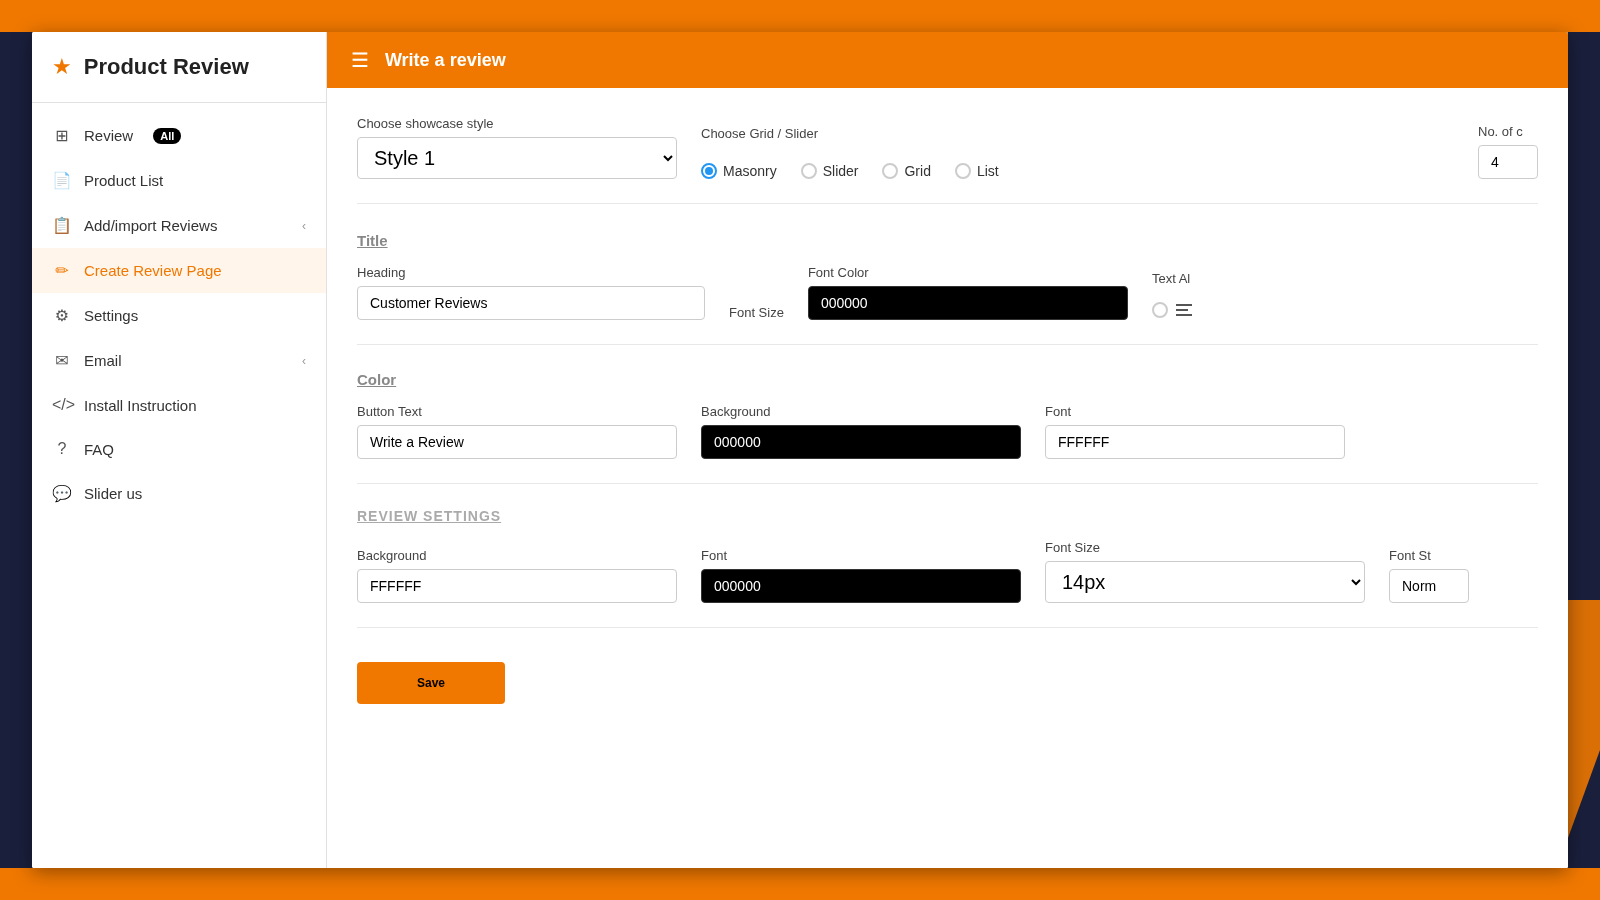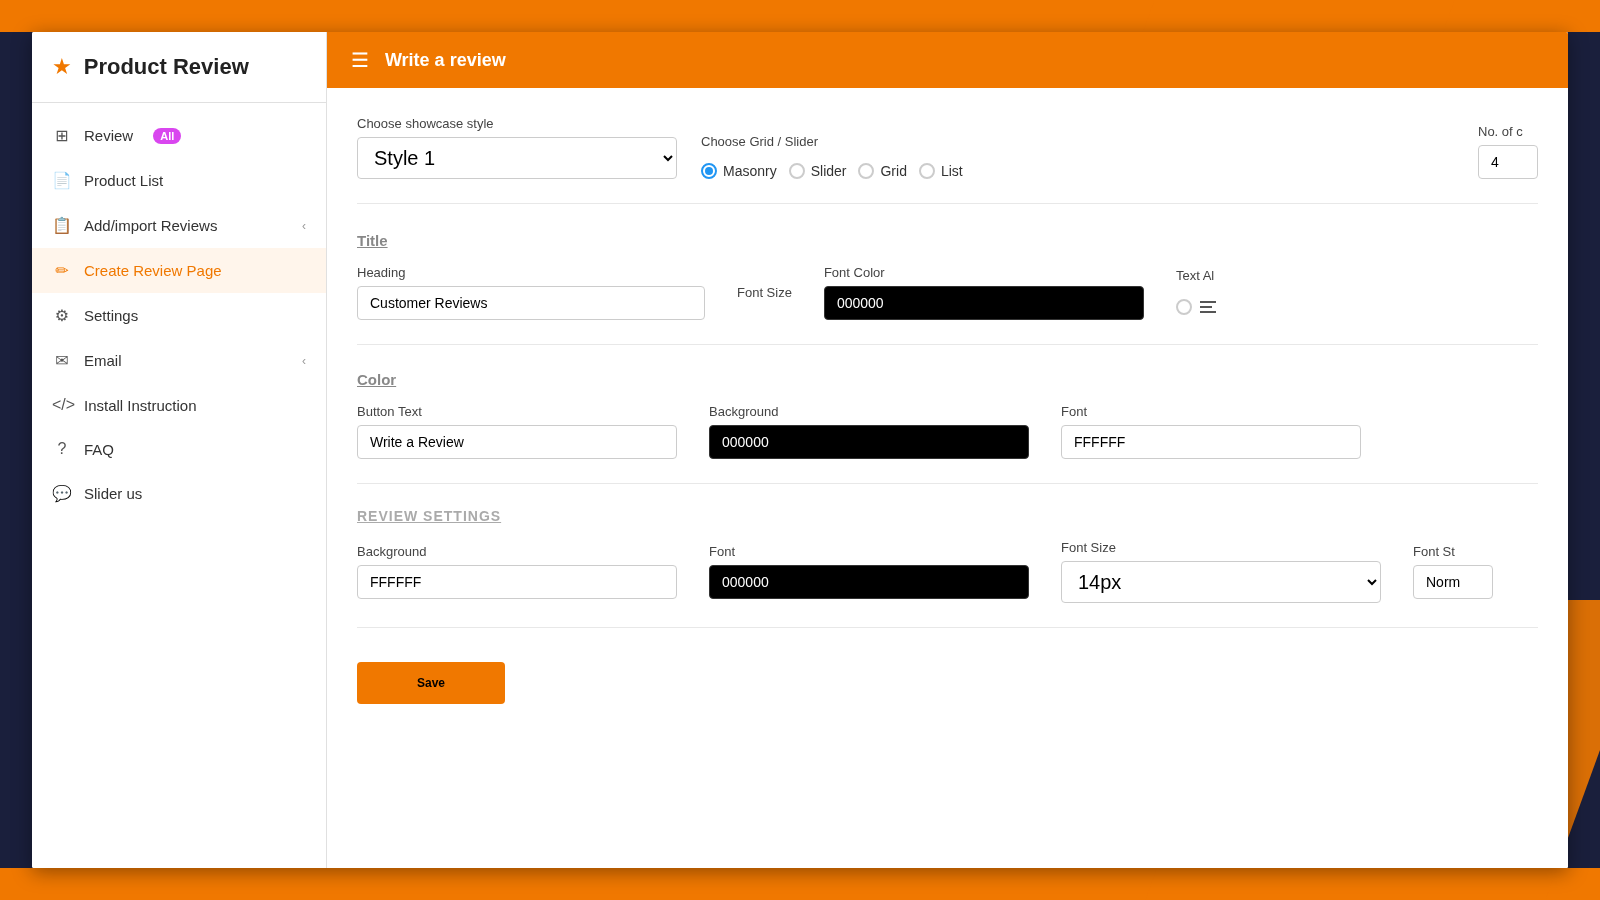--- a/index.html
+++ b/index.html
@@ -103,21 +103,21 @@
       color: #f07800;
     }
     .nav-icon {
       font-size: 16px;
       color: #555;
       width: 20px;
       text-align: center;
     }
     .nav-item.active .nav-icon { color: #f07800; }
     .nav-badge {
-      background: #d946ef;
+      background: #000000;
       color: #fff;
       font-size: 11px;
       font-weight: bold;
       padding: 2px 7px;
       border-radius: 10px;
       margin-left: 8px;
     }
     .nav-arrow {
       margin-left: auto;
       font-size: 12px;
@@ -211,22 +211,22 @@
 
     
     .showcase-select {
       width: 320px;
     }
 
     
     .radio-group {
       display: flex;
       align-items: center;
-      gap: 12px;
-      margin-top: 8px;
+      gap: 24px;
+      margin-top: 16px;
     }
     .radio-item {
       display: flex;
       align-items: center;
       gap: 6px;
       cursor: pointer;
       font-size: 14px;
       color: #333;
     }
     .radio-circle {
@@ -301,22 +301,22 @@
 
     .divider {
       border: none;
       border-top: 1px solid #e8e8e8;
       margin: 0 0 24px 0;
     }
 
     
     .form-row {
       display: flex;
-      gap: 32px;
-      align-items: center;
+      gap: 24px;
+      align-items: flex-end;
       flex-wrap: wrap;
     }
   </style>
 </head>
 <body>
 
 <div class="bg-wrapper">
   <div class="bg-orange-top"></div>
   <div class="bg-orange-bottom"></div>
   <div class="bg-stripe-tl"></div>

